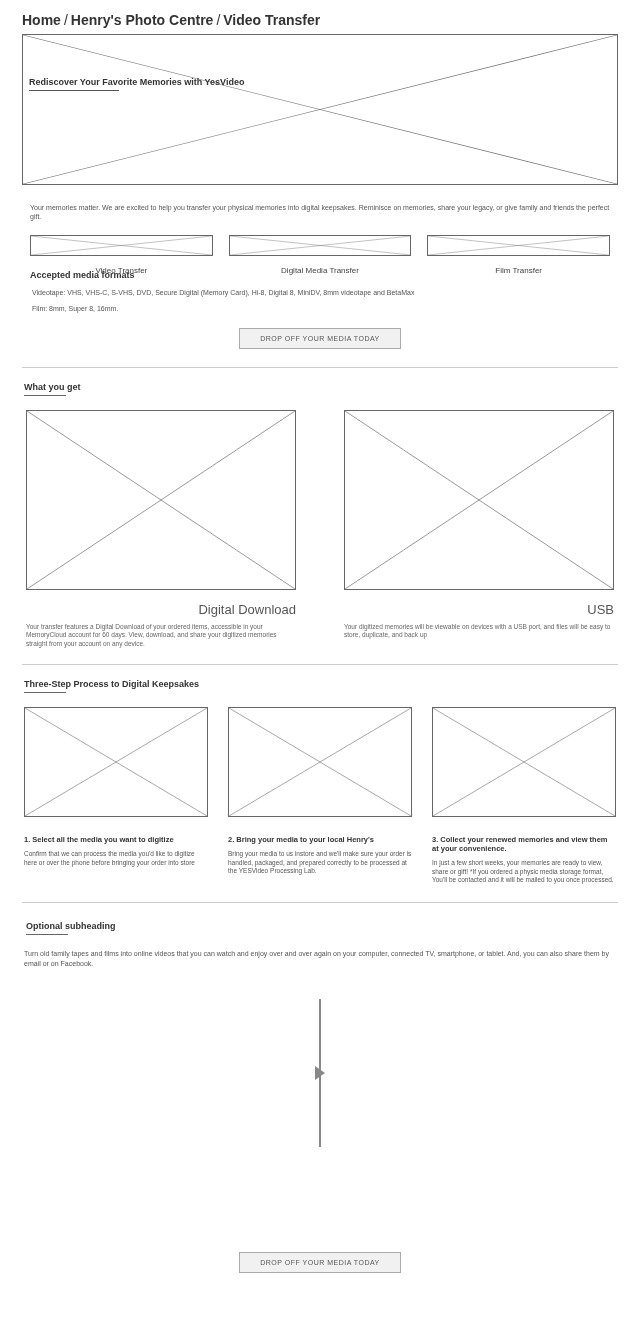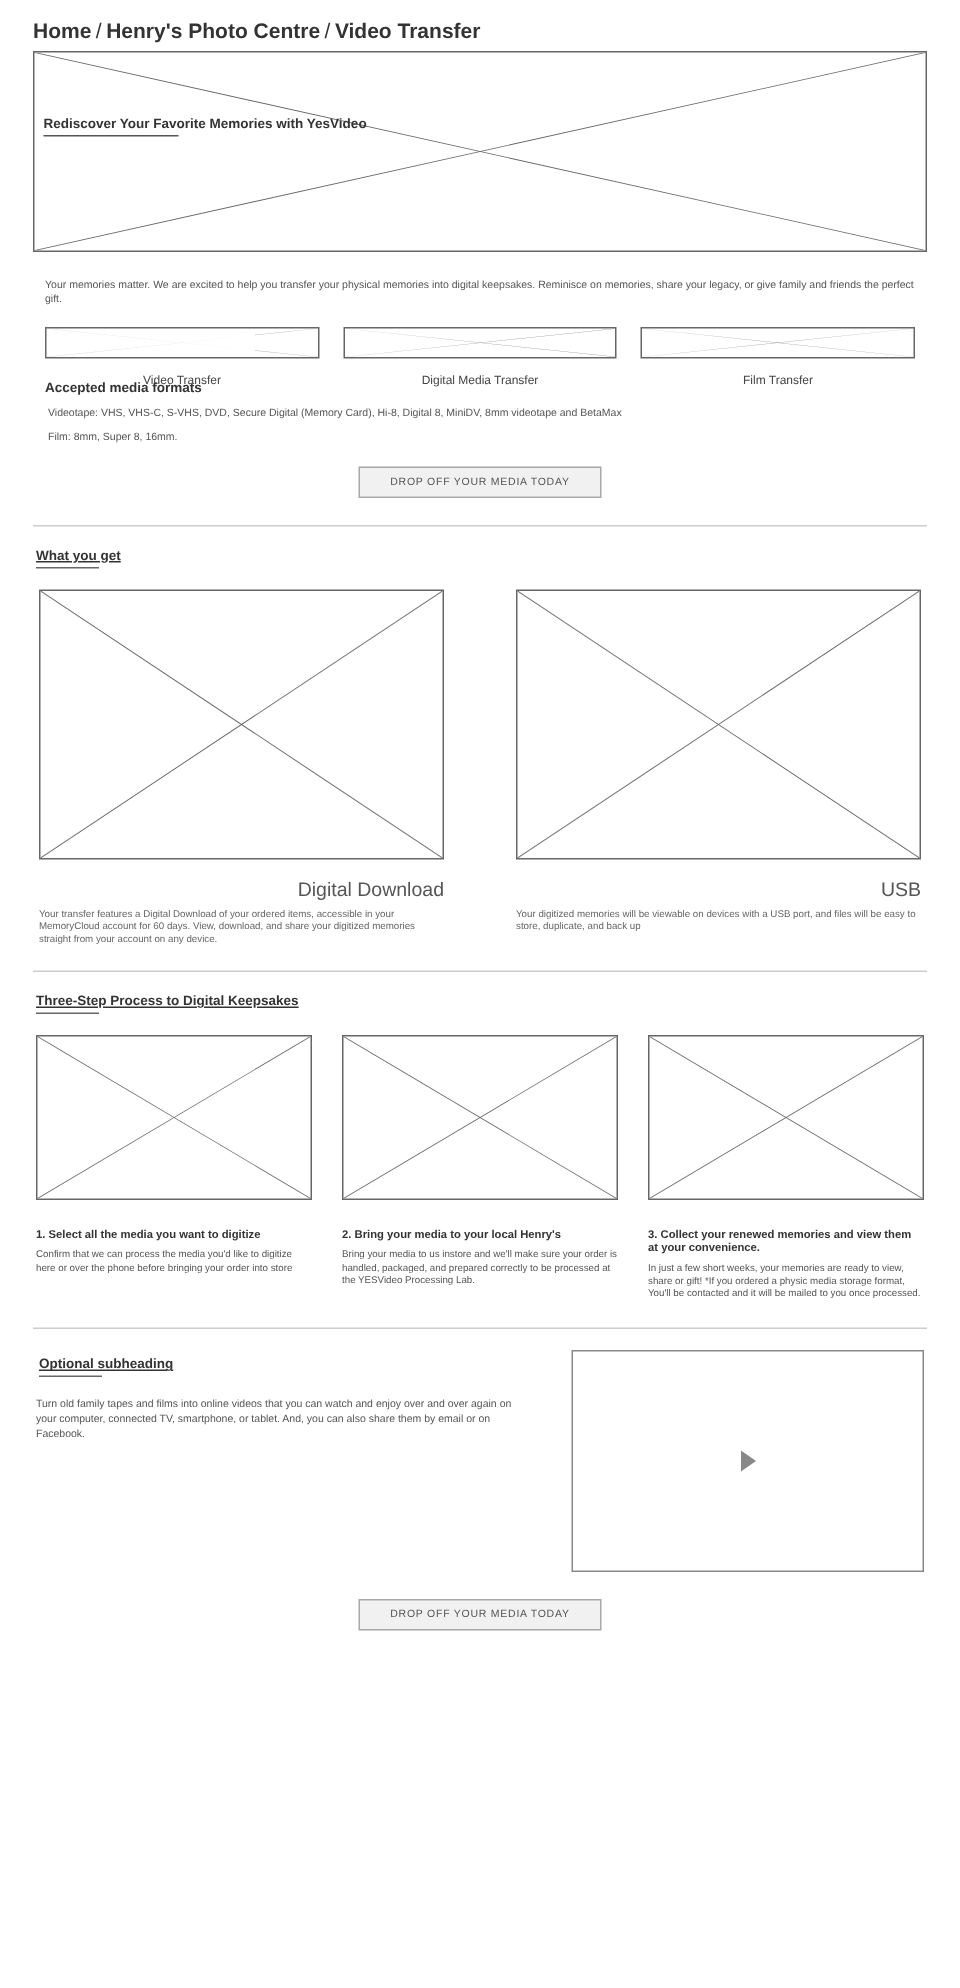--- a/index.html
+++ b/index.html
@@ -1,44 +1,44 @@
 <!DOCTYPE html>
 <html><head>
 <meta charset="utf-8">
 <style>
 * { box-sizing: border-box; margin: 0; padding: 0; }
 body { font-family: Arial, sans-serif; font-size: 8px; color: #333; background: #fff; width: 640px; padding: 12px 22px; }
 .breadcrumb { font-size: 14px; font-weight: bold; margin-bottom: 6px; }
 .breadcrumb span.sep { margin: 0 3px; font-weight: normal; }
-.hero { border: 1px solid #666; height: 134px; position: relative; margin-bottom: 18px; }
+.hero { border: 1px solid #666; height: 151px; position: relative; margin-bottom: 18px; }
 .hero-title { position: absolute; top: 42px; left: 6px; font-size: 9px; font-weight: bold; color: #333; }
 .hero-title::after { content: ""; display: block; border-bottom: 1px solid #555; width: 90px; margin-top: 3px; }
 .intro { font-size: 7px; color: #555; margin: 10px 8px 14px; line-height: 1.3; }
 .row3 { display: flex; justify-content: space-between; gap: 16px; margin-bottom: 10px; padding: 0 8px; }
 .card3 { flex: 1; text-align: center; }
 .imgph { border: 1px solid #666; height: 105px; margin-bottom: 10px; }
 .card3-title { font-size: 8px; color: #444; }
 .section-sub { font-size: 9px; font-weight: bold; margin: 14px 8px 8px; }
 .media-text { font-size: 7px; color: #555; margin: 6px 10px; line-height: 1.4; }
 .cta-wrap { text-align: center; margin: 14px 0 18px; }
 .cta { display: inline-block; background: #f1f1f1; border: 1px solid #aaa; padding: 6px 20px; font-size: 7px; letter-spacing: 0.5px; color: #555; }
 .divider { border: none; border-top: 1px solid #ccc; margin: 14px 0; }
-.heading-under { font-size: 9px; font-weight: bold; margin: 4px 0 14px; padding: 0 2px; text-decoration: underline; }
+.heading-under { font-size: 9px; font-weight: bold; margin: 4px 0 14px; padding: 0 2px; }
 .heading-under::after { content: ""; display: block; border-bottom: 1px solid #666; width: 42px; margin-top: 3px; }
 .row2 { display: flex; gap: 48px; padding: 0 4px; margin-bottom: 16px; }
 .card2 { flex: 1; text-align: center; }
 .card2 .imgph2 { border: 1px solid #666; height: 180px; margin-bottom: 12px; }
 .card2-title { font-size: 13px; font-weight: normal; color: #555; margin-bottom: 6px; text-align: right; }
 .card2-desc { font-size: 6.5px; color: #666; line-height: 1.3; text-align: left; }
 .rowsteps { display: flex; gap: 20px; padding: 0 2px; margin-bottom: 18px; }
 .step { flex: 1; }
 .step .imgph3 { border: 1px solid #666; height: 110px; margin-bottom: 18px; }
 .step-title { font-size: 7.5px; font-weight: bold; margin-bottom: 6px; }
 .step-desc { font-size: 6.5px; color: #555; line-height: 1.3; }
-.vidsec { display: flex; gap: 30px; align-items: flex-start; margin: 6px 2px 18px; }
+.vidsec { display: flex; gap: 30px; align-items: center; margin: 6px 2px 18px; flex-direction: column; }
 .vidsec-left { flex: 1; }
 .vidsec-right { flex: 0 0 235px; }
 .vidph { border: 1px solid #888; height: 148px; position: relative; }
 .playicon { position: absolute; left: 50%; top: 50%; transform: translate(-50%,-50%); width: 0; height: 0; border-left: 10px solid #888; border-top: 7px solid transparent; border-bottom: 7px solid transparent; }
 .sub-text { font-size: 7px; color: #555; line-height: 1.4; margin-top: 8px; }
 svg.xsvg { position: absolute; top: 0; left: 0; width: 100%; height: 100%; }
 .phwrap { position: relative; width: 100%; height: 100%; }
 </style>
 </head>
 <body>

